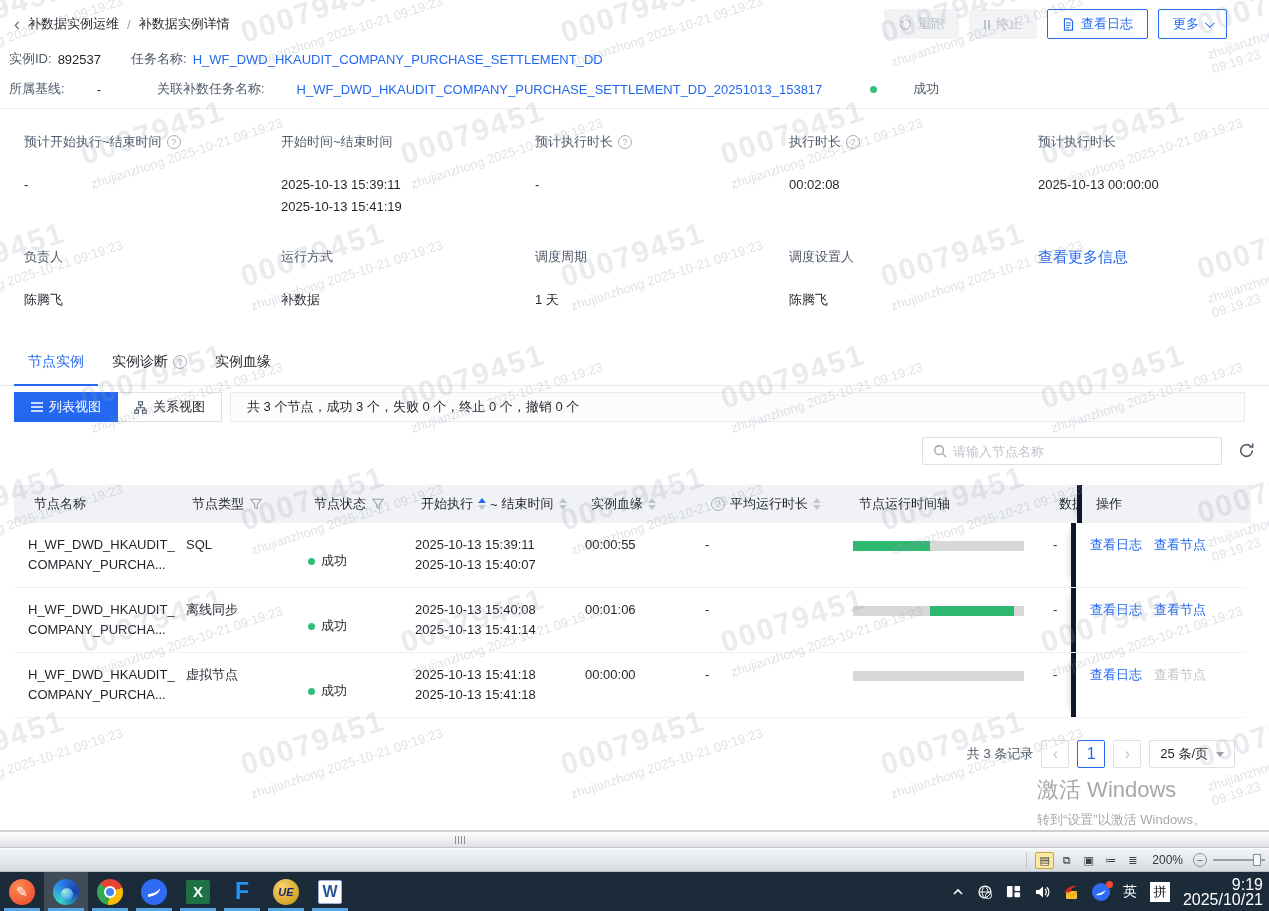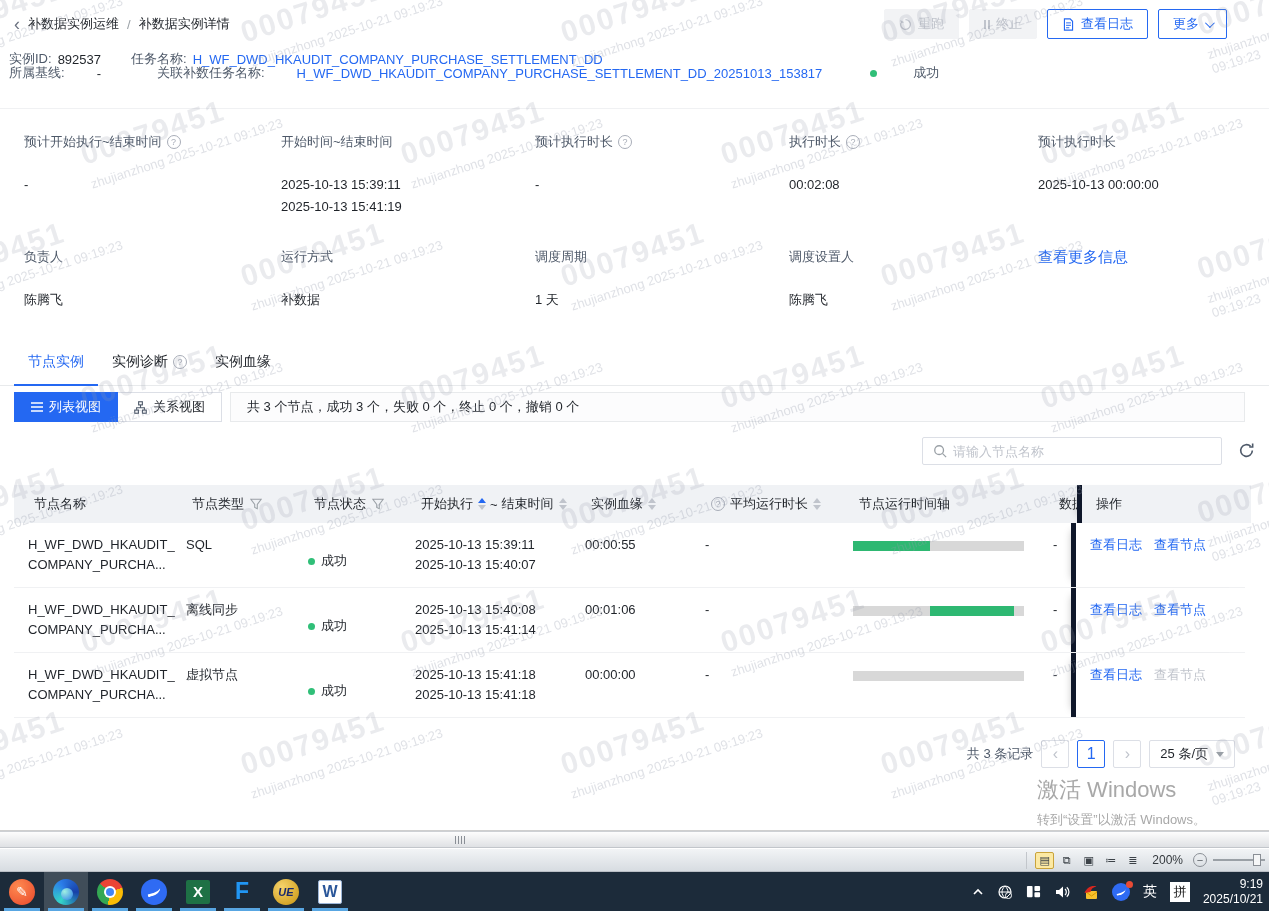--- a/index.html
+++ b/index.html
@@ -22,21 +22,21 @@
   .btn { height:30px; display:inline-flex; align-items:center; justify-content:center; gap:6px;
          font-size:13px; border-radius:2px; padding:0 14px; cursor:pointer; }
   .btn.disabled { background:#f2f3f5; color:#c0c4cc; border:1px solid #f2f3f5; cursor:not-allowed; }
   .btn.ghost { background:#fff; color:#2468f2; border:1px solid #2468f2; }
   .pausebars { display:inline-flex; gap:2px; }
   .pausebars i { width:2px; height:9px; background:#c0c4cc; }
   .chev { width:7px; height:7px; border-right:1.5px solid #2468f2; border-bottom:1.5px solid #2468f2; transform:rotate(45deg) translateY(-2px); }
 
   .meta { position:absolute; left:9px; font-size:13px; color:#4e5969; display:flex; align-items:center; gap:6px; }
   .meta.m1 { top:50px; }
-  .meta.m2 { top:64px;gap:32px; }
+  .meta.m2 { top:80px;gap:32px; }
   .meta .val { color:#1f2329; margin-right:24px; }
   .meta a, .link { color:#2468f2; text-decoration:none; cursor:pointer; }
   .dot { width:7px; height:7px; border-radius:50%; background:#30bf78; display:inline-block; margin:0 4px 0 16px; }
 
   .divider { position:absolute; left:0; top:108px; width:100%; border-top:1px solid #f0f1f3; }
 
   .field { position:absolute; font-size:13px; }
   .field .lbl { color:#4e5969; display:flex; align-items:center; gap:5px; }
   .field .v { color:#1f2329; margin-top:23px; line-height:22px; }
   .help { width:14px; height:14px; border:1px solid #a8adb8; border-radius:50%; color:#a8adb8;
@@ -138,21 +138,21 @@
   .ico-excel { width:24px; height:24px; background:#1e7145; color:#fff; font-weight:bold; font-size:15px;
                display:flex; align-items:center; justify-content:center; border-radius:2px; }
   .ico-f { color:#2196f3; font-size:23px; font-weight:bold; font-family:"Liberation Sans",sans-serif; }
   .ico-ue { background:radial-gradient(circle at 35% 30%,#f6d36b,#c89410); color:#1b2a6b; font-weight:bold; font-size:11px; font-style:italic; }
   .ico-word { width:24px; height:24px; background:#fff; border:1px solid #9db6d8; border-radius:2px; color:#2a5699;
               font-weight:bold; font-size:16px; display:flex; align-items:center; justify-content:center; }
   .tray { position:absolute; right:6px; display:flex; align-items:center; gap:13px; color:#fff; }
   .tray .ti { cursor:pointer; display:flex; align-items:center; justify-content:center; }
   .ime-en { font-size:14px; }
   .ime-pin { width:20px; height:20px; background:#fff; color:#111; font-size:13px; display:flex; align-items:center; justify-content:center; }
-  .clock { text-align:right; font-size:12px; line-height:15px; cursor:default; }
+  .clock { text-align:right; font-size:16px; line-height:15px; cursor:default; }
   .ding-badge { position:relative; }
   .ding-badge .bdg { position:absolute; top:-2px; right:-3px; width:7px; height:7px; background:#e94b35; border-radius:50%; }
   .wing { width:14px; height:9px; border-bottom:3px solid #fff; border-radius:0 0 100% 20%; transform:rotate(-12deg); }
 </style>
 </head>
 <body>
 
 <div class="screen">
 
   <div class="webpage">

